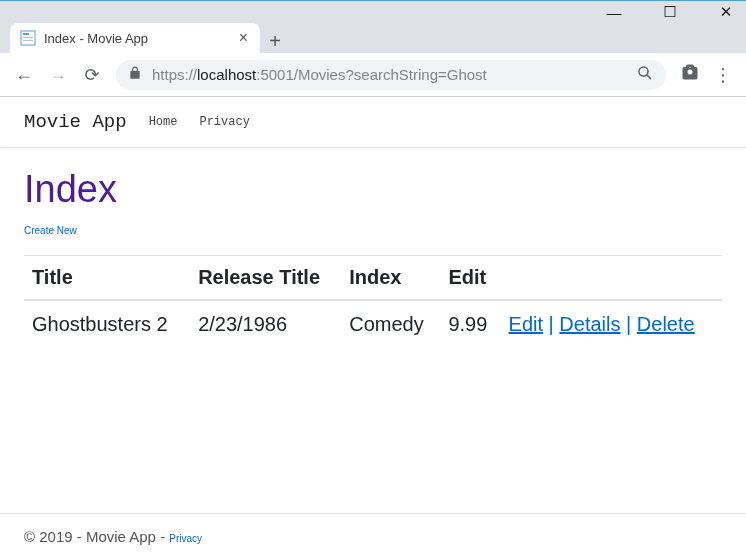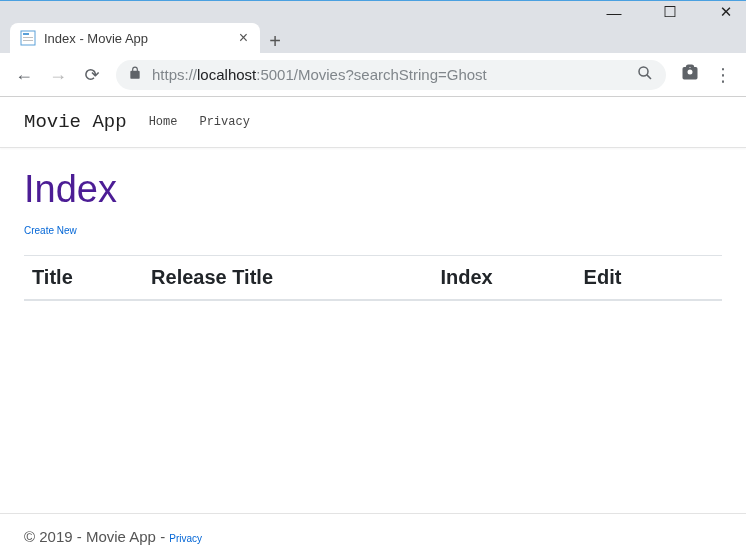--- a/index.html
+++ b/index.html
@@ -144,20 +144,27 @@
       <thead>
         <tr>
           <th>Title</th>
           <th>Release Title</th>
           <th>Index</th>
           <th>Edit</th>
           <th></th>
         </tr>
       </thead>
       <tbody id="tbody">
+          <tr>
+            <td>Ghostbusters 2</td>
+            <td>2/23/1986</td>
+            <td>Comedy</td>
+            <td>9.99</td>
+            <td class="row-actions"><a href="#">Edit</a><span class="sep"> | </span><a href="#">Details</a><span class="sep"> | </span><a href="#">Delete</a></td>
+          </tr>
         </tbody>
     </table>
   </div>
 
   <footer>
     <span>© 2019 - Movie App - </span><a href="#" class="link">Privacy</a>
   </footer>
 </div>
 
 </body></html>

